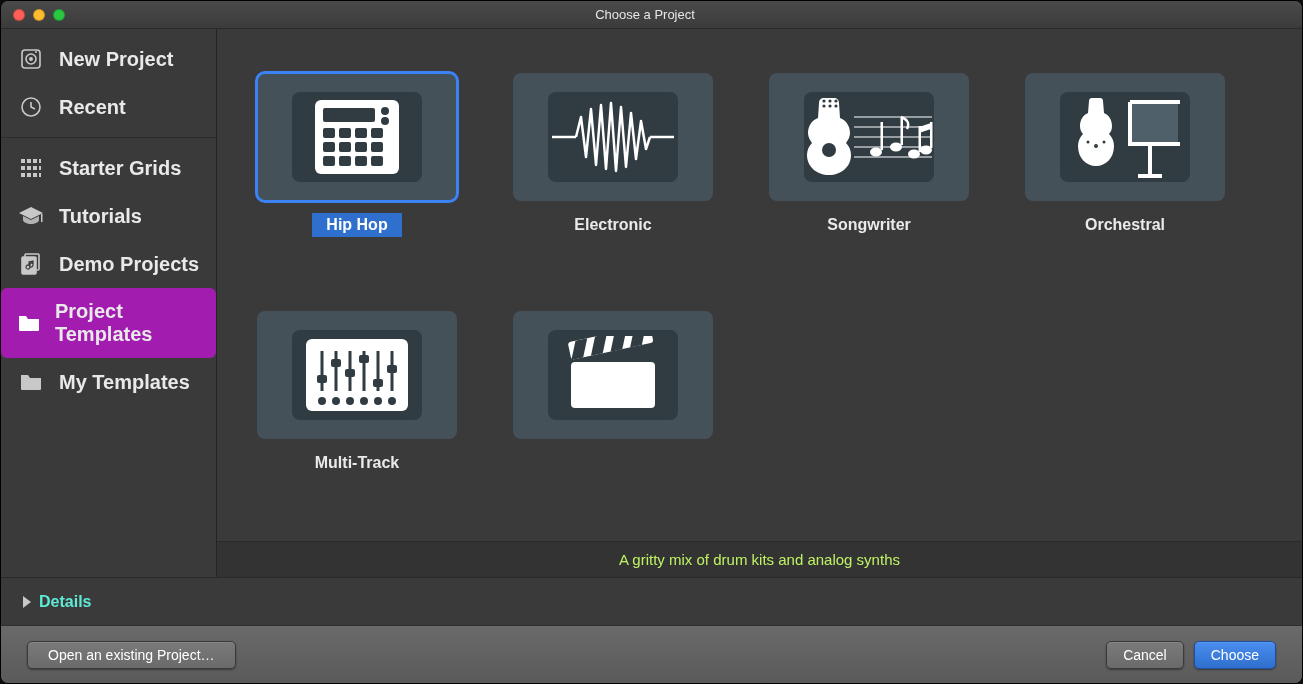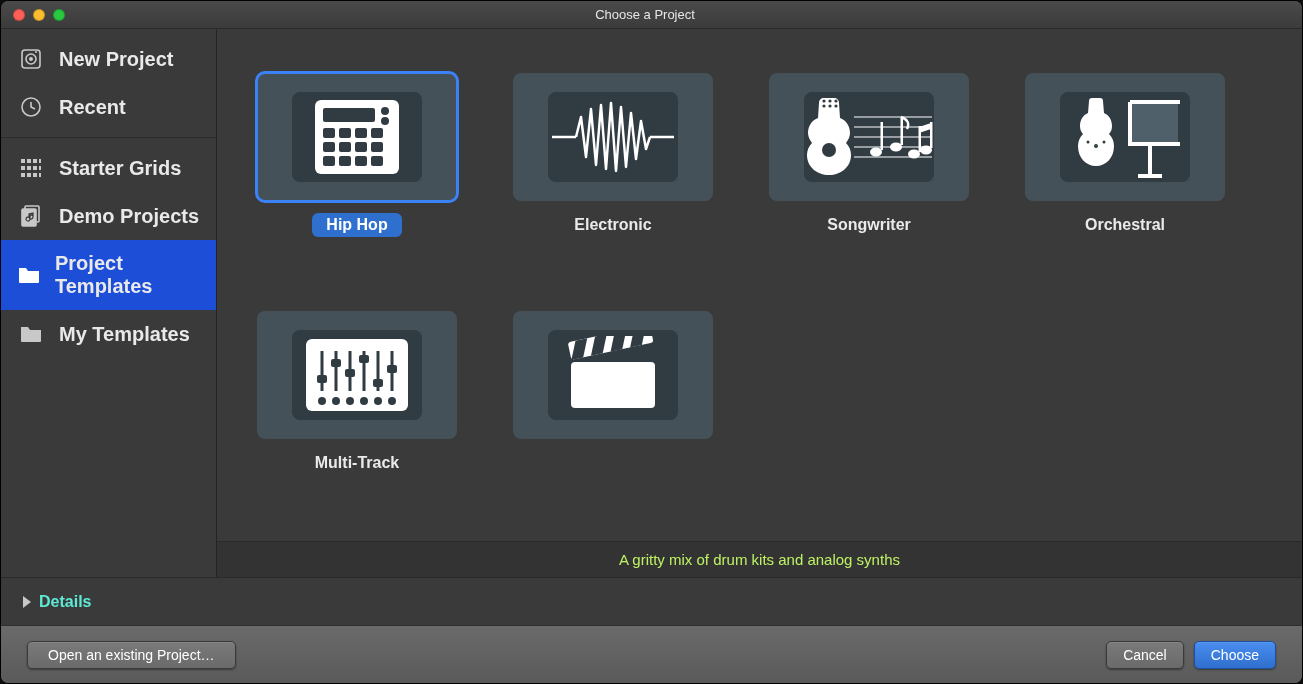--- a/index.html
+++ b/index.html
@@ -34,21 +34,21 @@
     display: flex; flex-direction: column;
     padding-top: 6px;
   }
   .sidebar .sec1 { border-bottom: 1px solid #2c2c2c; padding-bottom: 6px; margin-bottom: 6px; }
   .side-item {
     display: flex; align-items: center;
     gap: 14px; padding: 12px 16px;
     color: #e9e9e9; font-size: 20px; font-weight: 600;
     cursor: default;
   }
-  .side-item.selected { background: #1d4ed8; }
+  .side-item.selected { background: #a21caf; border-radius: 6px; }
   .side-item .icon { width: 28px; height: 24px; display:flex; align-items:center; justify-content:center; color:#c8c8c8; }
   .side-item.selected .icon { color:#fff; }
   .main {
     flex: 1; display: flex; flex-direction: column;
     background: #3a3a3a;
   }
   .grid-area {
     flex: 1; overflow: auto;
     padding: 44px 40px 20px 40px;
     display: grid;
@@ -73,21 +73,21 @@
   }
   .thumb-inner {
     width: 130px; height: 90px;
     background: #313b42;
     border-radius: 8px;
     display:flex; align-items:center; justify-content:center;
     overflow:hidden;
   }
   .tlabel {
     color: #eaeaea; font-size: 16px; font-weight: 600;
-    padding: 3px 14px; border-radius: 6px;
+    padding: 3px 14px; border-radius: 0;
   }
   .tlabel.selected { background: #2f6fcd; color: #fff; }
   .desc-bar {
     height: 36px; background: #333333;
     display:flex; align-items:center; justify-content:center;
     color:#bef264; font-size:15px;
     border-top: 1px solid #2a2a2a;
   }
   .details-bar {
     height: 48px; background: #3a3a3a;
@@ -174,20 +174,30 @@
               <rect x="8" y="10" width="4" height="4"></rect>
               <rect x="14" y="10" width="4" height="4"></rect>
               <rect x="20" y="10" width="2" height="4"></rect>
             <rect x="2" y="17" width="4" height="4"></rect>
               <rect x="8" y="17" width="4" height="4"></rect>
               <rect x="14" y="17" width="4" height="4"></rect>
               <rect x="20" y="17" width="2" height="4"></rect>
           </svg>
         </span>
         <span>Starter Grids</span>
+      </div>
+      <div class="side-item">
+        <span class="icon">
+          <svg width="26" height="22" viewBox="0 0 26 22" fill="currentColor">
+            <path d="M13 2 L25 8 L13 14 L1 8 Z"></path>
+            <path d="M5 11v4c0 2 4 4 8 4s8-2 8-4v-4l-8 4-8-4z" fill-opacity=".85"></path>
+            <rect x="23" y="9" width="1.5" height="8"></rect>
+          </svg>
+        </span>
+        <span>Tutorials</span>
       </div>
       <div class="side-item">
         <span class="icon">
           <svg width="24" height="24" viewBox="0 0 24 24" fill="none" stroke="currentColor" stroke-width="1.6">
             <rect x="6" y="2" width="14" height="16" rx="1" fill="#3a3a3a"></rect>
             <rect x="3" y="5" width="14" height="17" rx="1" fill="currentColor"></rect>
             <path d="M11 10v5a2 2 0 1 1-1-1.7V10l4-1v4a2 2 0 1 1-1-1.7V9" stroke="#3a3a3a" stroke-width="1.2" fill="none"></path>
           </svg>
         </span>
         <span>Demo Projects</span>

